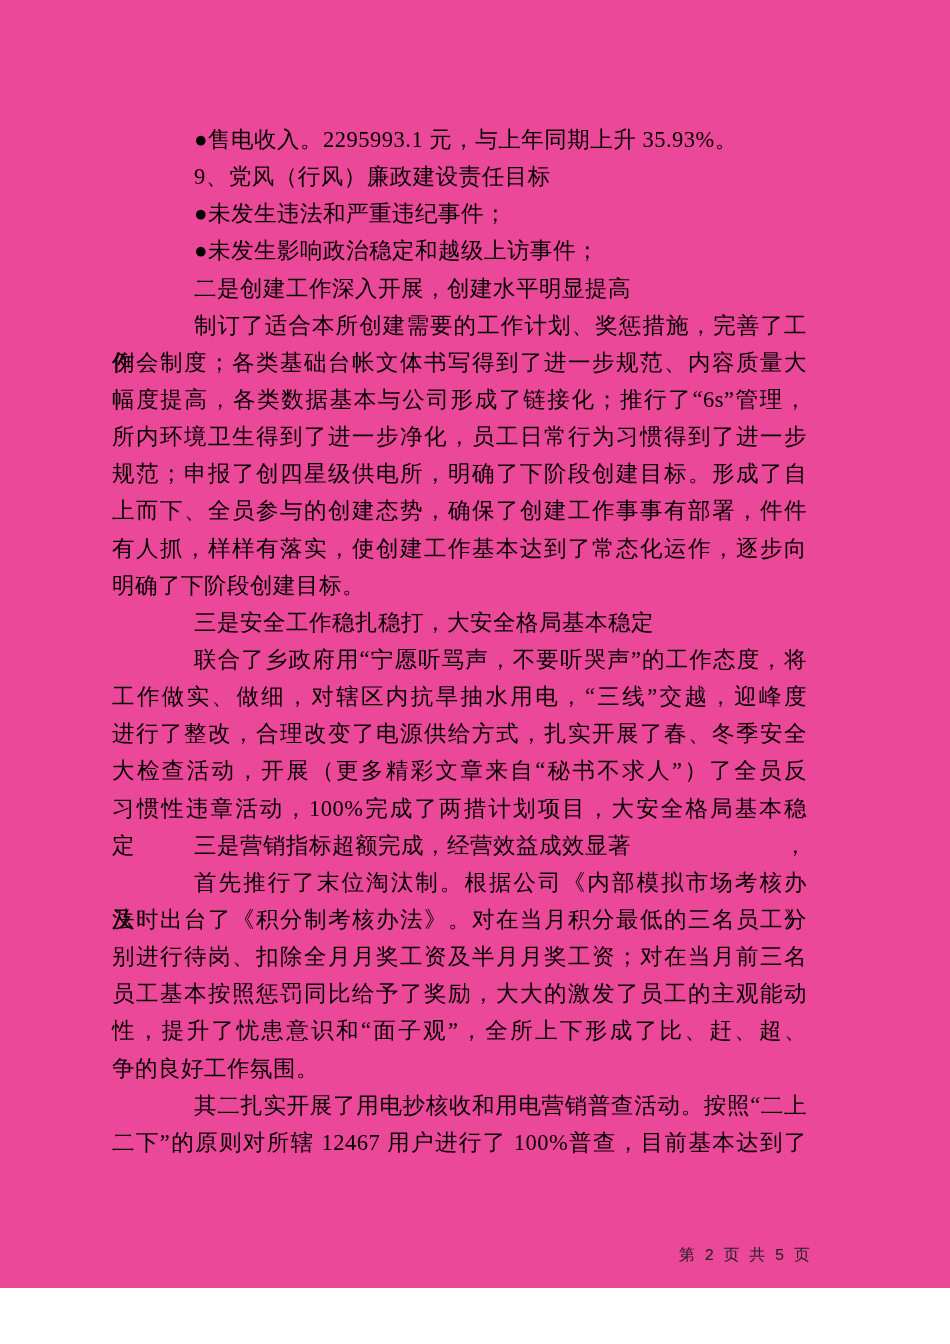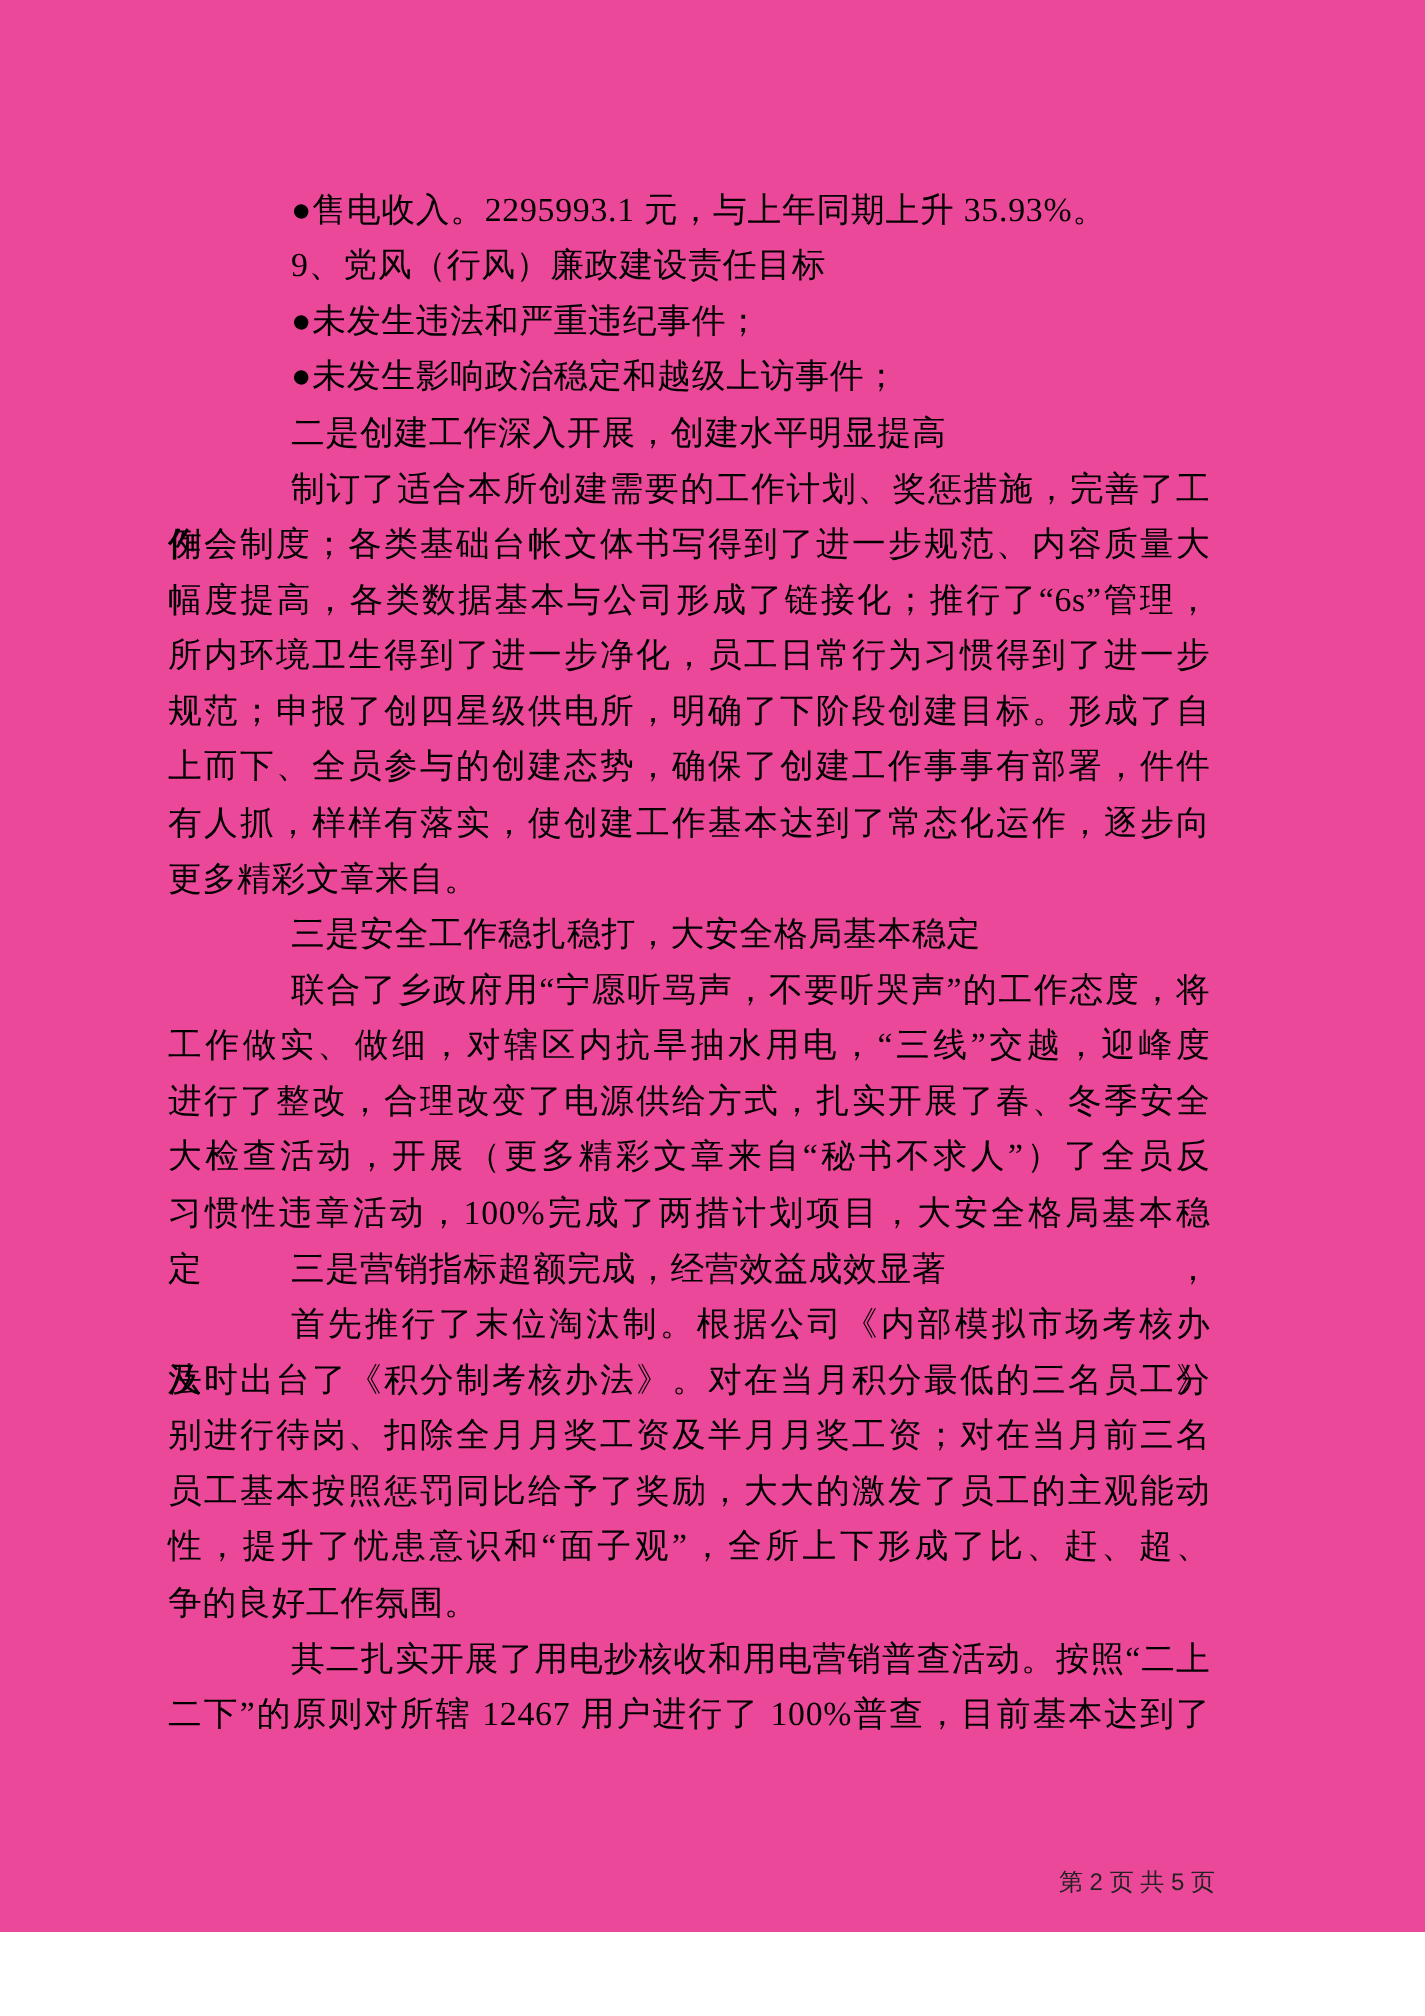--- a/index.html
+++ b/index.html
@@ -34,21 +34,21 @@
     text-indent: 82px;
   }
   .line.justify {
     text-align: justify;
     text-align-last: justify;
   }
   .footer {
     position: absolute;
     top: 1246px;
     right: 140px;
-    font-family: Liberation Sans, sans-serif;
+    font-family: Liberation Mono, monospace;
     font-size: 16px;
     line-height: 20px;
     color: #222222;
   }
 </style>
 </head>
 <body>
 
 <div class="page">
   <div class="content" id="doc-content">
@@ -57,21 +57,21 @@
       <div class="line indent">●未发生违法和严重违纪事件；</div>
       <div class="line indent">●未发生影响政治稳定和越级上访事件；</div>
       <div class="line indent">二是创建工作深入开展，创建水平明显提高</div>
       <div class="line indent justify">制订了适合本所创建需要的工作计划、奖惩措施，完善了工作</div>
       <div class="line justify">例会制度；各类基础台帐文体书写得到了进一步规范、内容质量大</div>
       <div class="line justify">幅度提高，各类数据基本与公司形成了链接化；推行了“6s”管理，</div>
       <div class="line justify">所内环境卫生得到了进一步净化，员工日常行为习惯得到了进一步</div>
       <div class="line justify">规范；申报了创四星级供电所，明确了下阶段创建目标。形成了自</div>
       <div class="line justify">上而下、全员参与的创建态势，确保了创建工作事事有部署，件件</div>
       <div class="line justify">有人抓，样样有落实，使创建工作基本达到了常态化运作，逐步向</div>
-      <div class="line">更多精彩文章来自。</div>
+      <div class="line">明确了下阶段创建目标。</div>
       <div class="line indent">三是安全工作稳扎稳打，大安全格局基本稳定</div>
       <div class="line indent justify">联合了乡政府用“宁愿听骂声，不要听哭声”的工作态度，将</div>
       <div class="line justify">工作做实、做细，对辖区内抗旱抽水用电，“三线”交越，迎峰度</div>
       <div class="line justify">进行了整改，合理改变了电源供给方式，扎实开展了春、冬季安全</div>
       <div class="line justify">大检查活动，开展（更多精彩文章来自“秘书不求人”）了全员反</div>
       <div class="line justify">习惯性违章活动，100%完成了两措计划项目，大安全格局基本稳定，</div>
       <div class="line indent">三是营销指标超额完成，经营效益成效显著</div>
       <div class="line indent justify">首先推行了末位淘汰制。根据公司《内部模拟市场考核办法》</div>
       <div class="line justify">及时出台了《积分制考核办法》。对在当月积分最低的三名员工分</div>
       <div class="line justify">别进行待岗、扣除全月月奖工资及半月月奖工资；对在当月前三名</div>

